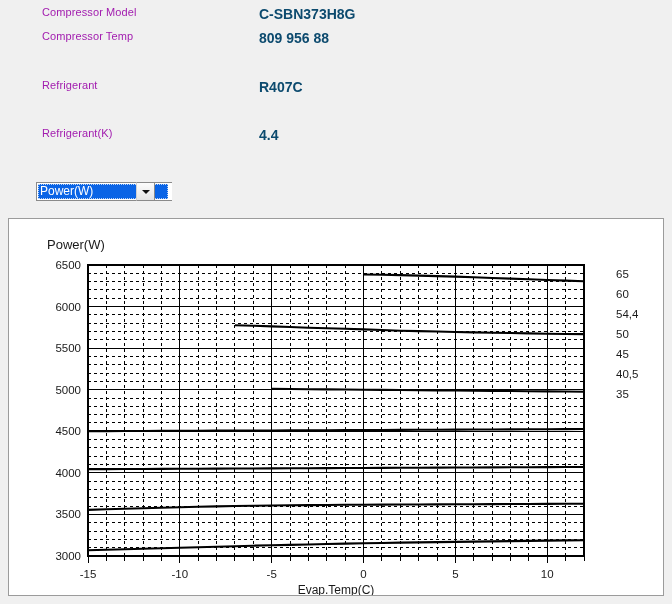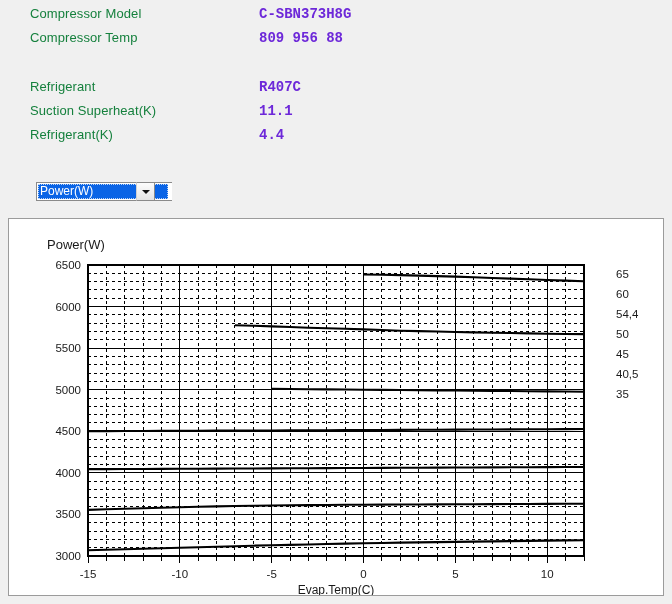--- a/index.html
+++ b/index.html
@@ -10,28 +10,28 @@
     font-family:"Liberation Sans","DejaVu Sans",sans-serif;
     -webkit-font-smoothing:none;
   }
   
   #spec-panel{
     position:absolute;left:0;top:0;width:672px;height:214px;
     background:#f0f0f0;
   }
   .spec-row{position:absolute;left:0;width:672px;height:24px;}
   .spec-label{
-    position:absolute;left:30px;top:0;
-    font-size:13px;color:#15803d;font-weight:400;
+    position:absolute;left:42px;top:0;
+    font-size:11px;color:#a21caf;font-weight:400;
     letter-spacing:0.1px;white-space:nowrap;
   }
   .spec-value{
     position:absolute;left:259px;top:0;
-    font-family:Liberation Mono, monospace;
-    font-size:14px;font-weight:bold;color:#6d28d9;white-space:nowrap;
+    font-family:Liberation Sans, sans-serif;
+    font-size:14px;font-weight:bold;color:#0c4a6e;white-space:nowrap;
   }
   
   #series-select{
     position:absolute;left:36px;top:182px;
     width:136px;height:19px;
     background:#ffffff;
     border:1px solid #8a8a8a;
     border-right:none;
     box-sizing:border-box;
   }
@@ -91,24 +91,20 @@
     <span class="spec-label">Compressor Temp</span>
     <span class="spec-value">809 956 88</span>
   </div>
 
 
   <div class="spec-row" style="top:79px">
     <span class="spec-label">Refrigerant</span>
     <span class="spec-value">R407C</span>
   </div>
 
-  <div class="spec-row" style="top:103px">
-    <span class="spec-label">Suction Superheat(K)</span>
-    <span class="spec-value">11.1</span>
-  </div>
 
   <div class="spec-row" style="top:127px">
     <span class="spec-label">Refrigerant(K)</span>
     <span class="spec-value">4.4</span>
   </div>
 
 
   <div id="series-select">
     <div id="series-select-text">Power(W)</div>
   </div>

